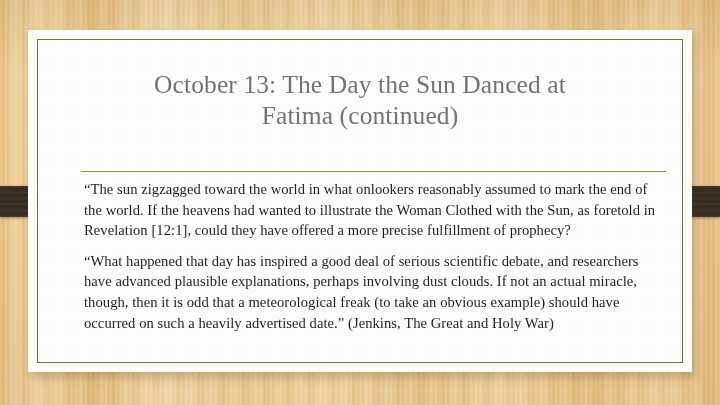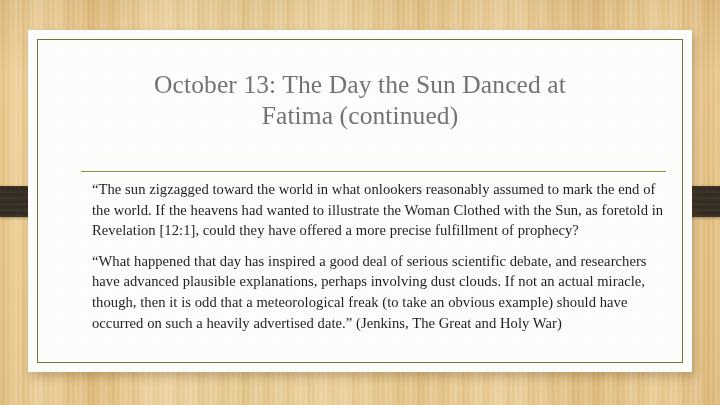--- a/index.html
+++ b/index.html
@@ -152,21 +152,21 @@
     left: 52px;
     top: 149px;
     width: 588px;
   }
   .body-para {
     font-family: "Liberation Serif", serif;
     font-size: 14.6px;
     line-height: 20.6px;
     color: #1f1e1c;
     text-align: left;
-    margin: 0 0 10px 12px;
+    margin: 0 0 10px 4px;
     letter-spacing: 0.05px;
   }
   .body-para:last-child { margin-bottom: 0; }
   .book-title { }
 </style>
 </head>
 <body>
 
 <div class="slide-stage">
 

